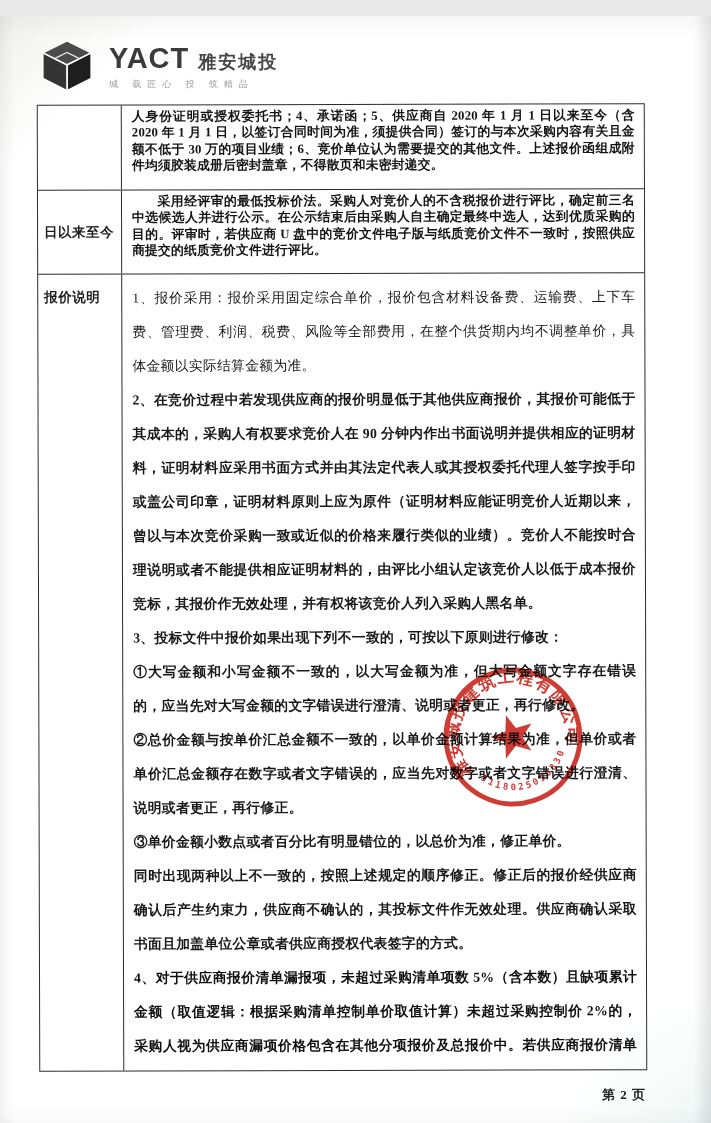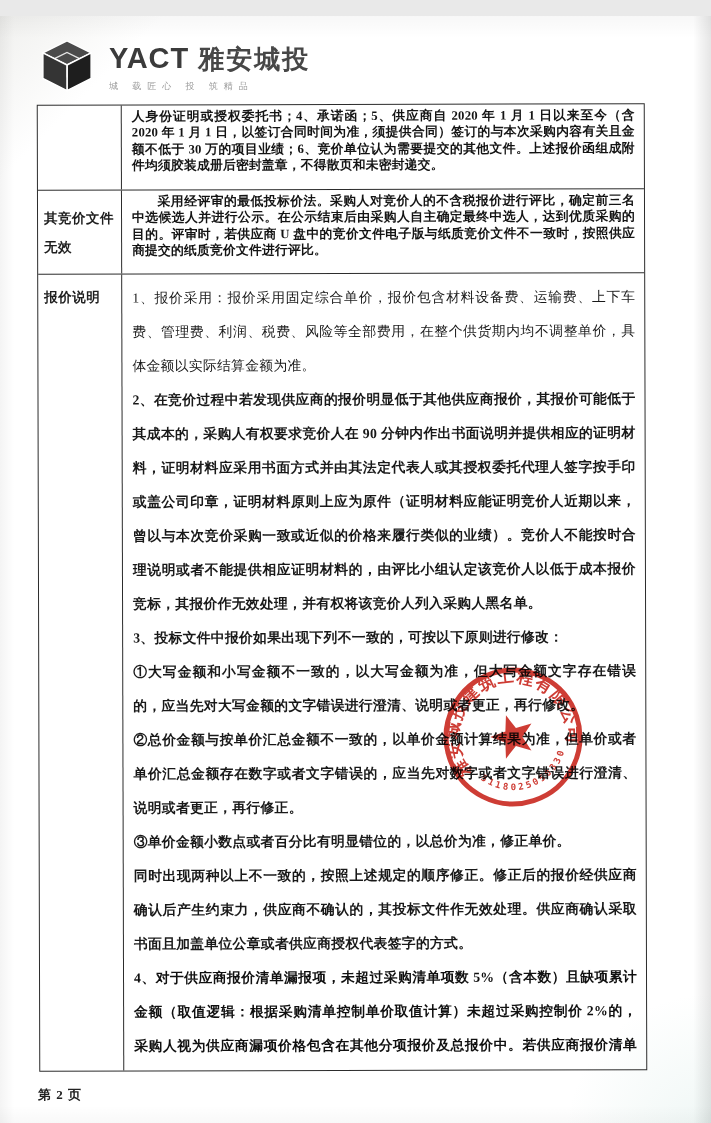--- a/index.html
+++ b/index.html
@@ -16,21 +16,21 @@
     font-family:"Liberation Serif","DejaVu Serif",serif;
     color:#1e1e1e;
   }
 
   
   .logo{position:absolute;left:38px;top:20px;display:flex;align-items:flex-start;}
   .logo .cube{width:58px;height:58px;flex:0 0 58px;}
   .logo-text{margin-left:13px;padding-top:6px;}
   .brand-line{display:flex;align-items:baseline;}
   .brand-en{font-family:"Liberation Sans","DejaVu Sans",sans-serif;font-weight:800;font-size:29px;letter-spacing:1px;color:#3b3b3b;}
-  .brand-cn{font-size:26px;font-weight:700;color:#474747;margin-left:9px;letter-spacing:2px;}
+  .brand-cn{font-size:18px;font-weight:700;color:#474747;margin-left:9px;letter-spacing:2px;}
   .tagline{margin-top:3px;font-size:9px;color:#9a9a9a;letter-spacing:6px;font-weight:400;}
 
   
   .doc-table{
     position:absolute;left:38px;top:88px;width:608px;
     border:1.4px solid #2c2c2c;
     transform:rotate(-0.15deg);
     background:transparent;
     box-sizing:border-box;
   }
@@ -71,21 +71,21 @@
     transform:rotate(-18deg);
     opacity:0.9;
     mix-blend-mode:multiply;
     pointer-events:none;
   }
   .stamp svg{width:100%;height:100%;}
 
   
   .footer{
     position:absolute;left:38px;top:1070px;width:608px;
-    text-align:left;font-size:13px;font-weight:700;color:#222;
+    text-align:right;font-size:13px;font-weight:700;color:#222;
     letter-spacing:1px;
   }
 </style>
 </head>
 <body>
 
 <div class="page">
 
   <div class="logo">
     <svg class="cube" viewBox="0 0 60 60">
@@ -107,21 +107,21 @@
   <div class="doc-table">
 
     <div class="t-row row-1">
       <div class="t-label"></div>
       <div class="t-content">
         <div class="tight">人身份证明或授权委托书；4、承诺函；5、供应商自 2020 年 1 月 1 日以来至今（含 2020 年 1 月 1 日，以签订合同时间为准，须提供合同）签订的与本次采购内容有关且金额不低于 30 万的项目业绩；6、竞价单位认为需要提交的其他文件。上述报价函组成附件均须胶装成册后密封盖章，不得散页和未密封递交。</div>
       </div>
     </div>
 
     <div class="t-row row-2">
-      <div class="t-label">其竞价文件无效</div>
+      <div class="t-label">日以来至今</div>
       <div class="t-content">
         <div class="tight indent">采用经评审的最低投标价法。采购人对竞价人的不含税报价进行评比，确定前三名中选候选人并进行公示。在公示结束后由采购人自主确定最终中选人，达到优质采购的目的。评审时，若供应商 U 盘中的竞价文件电子版与纸质竞价文件不一致时，按照供应商提交的纸质竞价文件进行评比。</div>
       </div>
     </div>
 
     <div class="t-row row-3">
       <div class="t-label top">报价说明</div>
       <div class="t-content">
         <div class="para w-normal">1、报价采用：报价采用固定综合单价，报价包含材料设备费、运输费、上下车费、管理费、利润、税费、风险等全部费用，在整个供货期内均不调整单价，具体金额以实际结算金额为准。</div>
         <div class="para w-semi">2、在竞价过程中若发现供应商的报价明显低于其他供应商报价，其报价可能低于其成本的，采购人有权要求竞价人在 90 分钟内作出书面说明并提供相应的证明材料，证明材料应采用书面方式并由其法定代表人或其授权委托代理人签字按手印或盖公司印章，证明材料原则上应为原件（证明材料应能证明竞价人近期以来，曾以与本次竞价采购一致或近似的价格来履行类似的业绩）。竞价人不能按时合理说明或者不能提供相应证明材料的，由评比小组认定该竞价人以低于成本报价竞标，其报价作无效处理，并有权将该竞价人列入采购人黑名单。</div>

